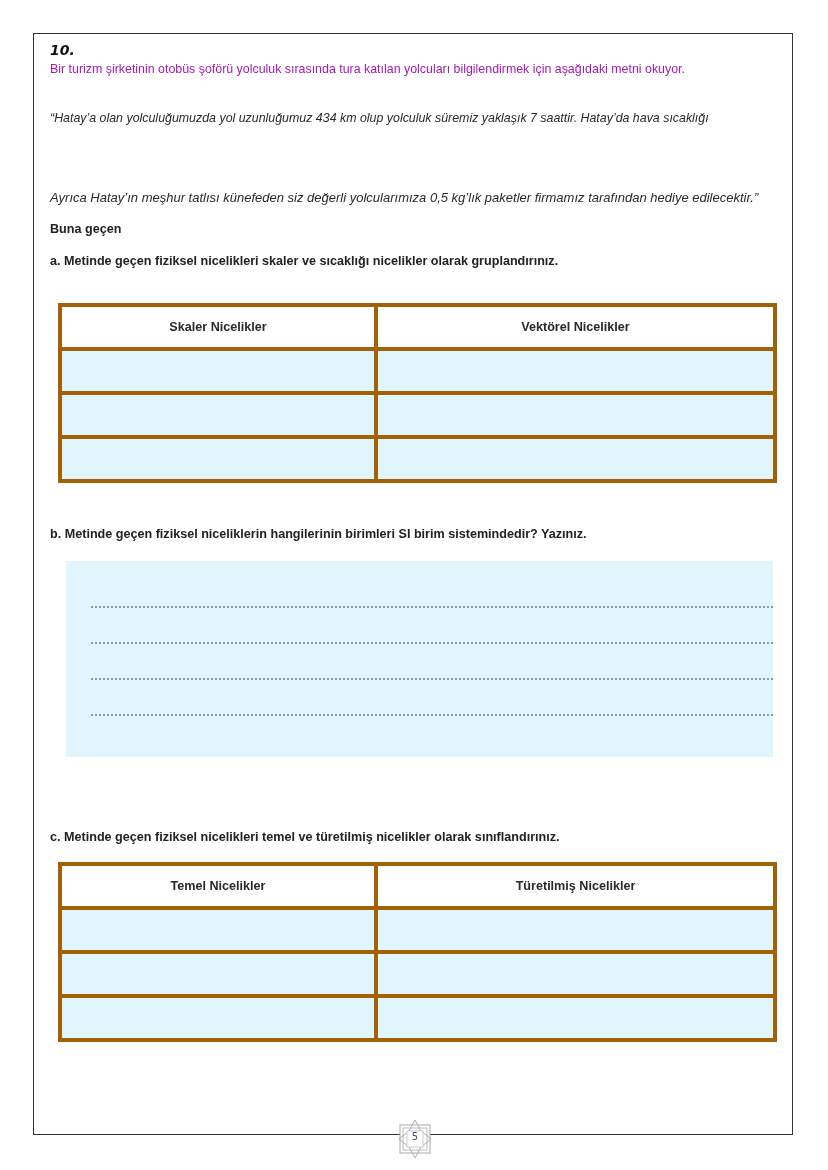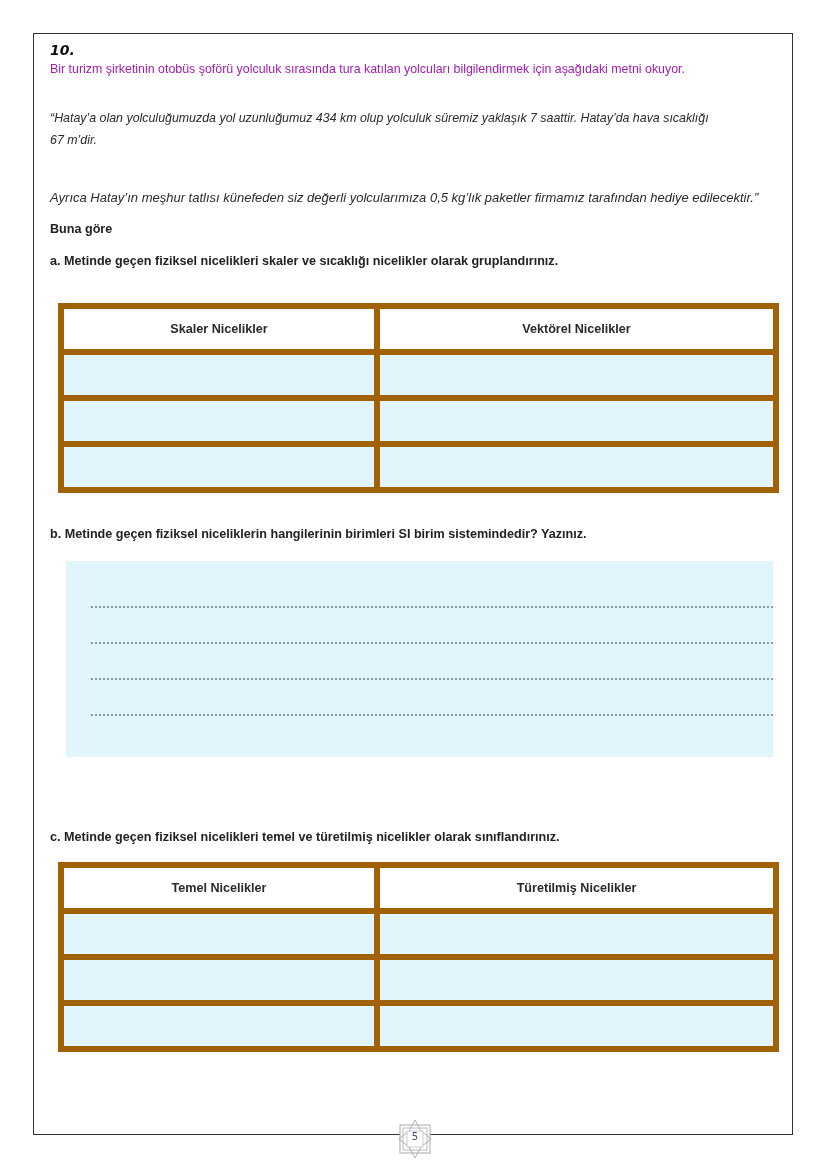--- a/index.html
+++ b/index.html
@@ -71,21 +71,21 @@
       white-space: nowrap;
     }
     .tbl {
       position: absolute;
       left: 58px;
       width: 715px;
       border-collapse: collapse;
       table-layout: fixed;
     }
     .tbl th, .tbl td {
-      border: 6px solid #a16207;
+      border: 4px solid #a16207;
     }
     .tbl th {
       height: 38px;
       background: #ffffff;
       font-size: 12.6px;
       font-weight: bold;
       color: #2a2a2a;
       text-align: center;
     }
     .tbl td {
@@ -138,26 +138,25 @@
 </head>
 <body>
 
 <div class="frame"></div>
 
 <div class="q-number">10.</div>
 <div class="intro">Bir turizm şirketinin otobüs şoförü yolculuk sırasında tura katılan yolcuları bilgilendirmek için aşağıdaki metni okuyor.</div>
 
 <div class="quote">
   <div>“Hatay’a olan yolculuğumuzda yol uzunluğumuz 434 km olup yolculuk süremiz yaklaşık 7 saattir. Hatay’da hava sıcaklığı</div>
-  <div>67 m’dir.</div>
 </div>
 
 <div class="quote2">Ayrıca Hatay’ın meşhur tatlısı künefeden siz değerli yolcularımıza 0,5 kg’lık paketler firmamız tarafından hediye edilecektir.”</div>
 
-<div class="bold-line" style="top:222px;">Buna göre</div>
+<div class="bold-line" style="top:222px;">Buna geçen</div>
 
 <div class="bold-line" style="top:254px;">a. Metinde geçen fiziksel nicelikleri skaler ve sıcaklığı nicelikler olarak gruplandırınız.</div>
 
 <table class="tbl" style="top:303px;">
   <colgroup>
       <col class="c1">
       <col class="c2">
     </colgroup>
   <thead>
     <tr>

